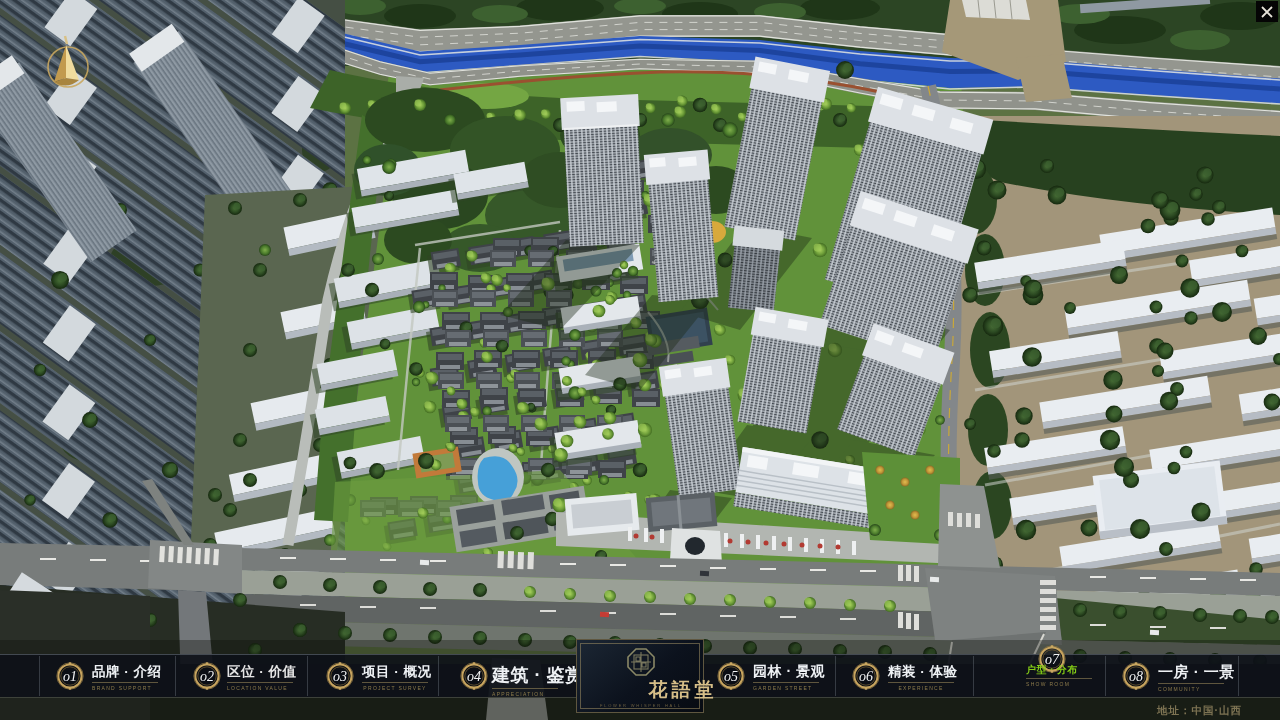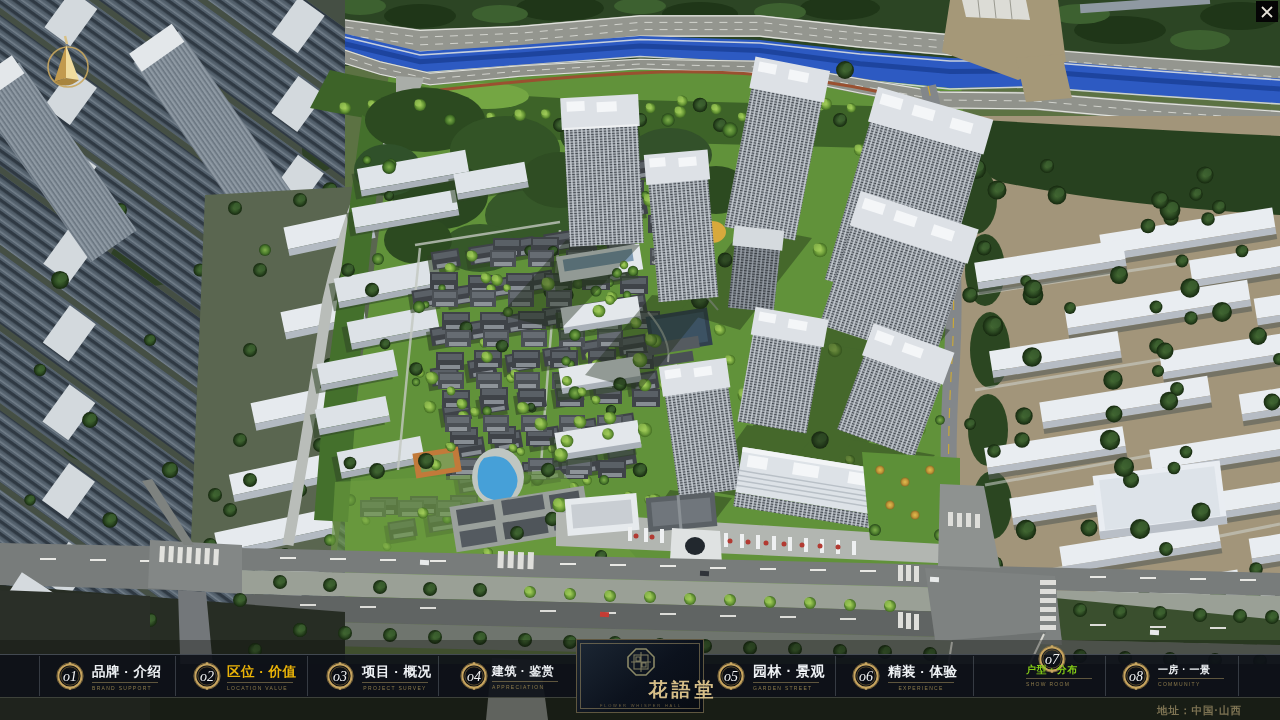--- a/index.html
+++ b/index.html
@@ -1927,21 +1927,21 @@
 <svg width="28" height="28" viewBox="0 0 28 28">
 <circle cx="14" cy="14" r="13.2" fill="none" stroke="#8a7240" stroke-width="0.8"></circle>
         <circle cx="14" cy="14" r="11.6" fill="rgba(10,14,20,0.65)" stroke="#c7a45e" stroke-width="2"></circle>
 <circle cx="14" cy="14" r="9.2" fill="none" stroke="#6d5a34" stroke-width="0.8"></circle>
 <circle cx="14" cy="1.6" r="1.4" fill="#caa862"></circle>
 <circle cx="14" cy="26.4" r="1.4" fill="#caa862"></circle>
 <text x="14" y="19" text-anchor="middle" font-family="'Liberation Serif',serif" font-style="italic" font-size="14" fill="#f2f3f4">o2</text>
 </svg>
 </div>
 <div style="position:absolute;left:227px;top:663px;width:66px;text-align:left;">
-<div style="font-size:13.5px;font-weight:bold;color:#eab308;white-space:nowrap;letter-spacing:0.5px;font-family:'Liberation Sans',sans-serif;">区位 · 价值</div>
+<div style="font-size:13.5px;font-weight:bold;color:#e5e5e5;white-space:nowrap;letter-spacing:0.5px;font-family:'Liberation Sans',sans-serif;">区位 · 价值</div>
 <div style="margin-top:1px;border-top:1px solid rgba(150,134,88,0.6);padding-top:1.5px;font-size:5px;color:#8e7c4c;letter-spacing:1.3px;white-space:nowrap;">LOCATION VALUE</div>
 </div>
 
 <div style="position:absolute;left:326px;top:662px;width:28px;height:28px;">
 <svg width="28" height="28" viewBox="0 0 28 28">
 <circle cx="14" cy="14" r="13.2" fill="none" stroke="#8a7240" stroke-width="0.8"></circle>
         <circle cx="14" cy="14" r="11.6" fill="rgba(10,14,20,0.65)" stroke="#c7a45e" stroke-width="2"></circle>
 <circle cx="14" cy="14" r="9.2" fill="none" stroke="#6d5a34" stroke-width="0.8"></circle>
 <circle cx="14" cy="1.6" r="1.4" fill="#caa862"></circle>
 <circle cx="14" cy="26.4" r="1.4" fill="#caa862"></circle>
@@ -1957,21 +1957,21 @@
 <svg width="28" height="28" viewBox="0 0 28 28">
 <circle cx="14" cy="14" r="13.2" fill="none" stroke="#8a7240" stroke-width="0.8"></circle>
         <circle cx="14" cy="14" r="11.6" fill="rgba(10,14,20,0.65)" stroke="#c7a45e" stroke-width="2"></circle>
 <circle cx="14" cy="14" r="9.2" fill="none" stroke="#6d5a34" stroke-width="0.8"></circle>
 <circle cx="14" cy="1.6" r="1.4" fill="#caa862"></circle>
 <circle cx="14" cy="26.4" r="1.4" fill="#caa862"></circle>
 <text x="14" y="19" text-anchor="middle" font-family="'Liberation Serif',serif" font-style="italic" font-size="14" fill="#f2f3f4">o4</text>
 </svg>
 </div>
 <div style="position:absolute;left:492px;top:663px;width:66px;text-align:left;">
-<div style="font-size:12px;font-weight:bold;color:#eef1f4;white-space:nowrap;letter-spacing:0.5px;font-family:'Liberation Sans',sans-serif;">建筑 · 鉴赏</div>
+<div style="font-size:18px;font-weight:bold;color:#eef1f4;white-space:nowrap;letter-spacing:0.5px;font-family:'Liberation Sans',sans-serif;">建筑 · 鉴赏</div>
 <div style="margin-top:1px;border-top:1px solid rgba(150,134,88,0.6);padding-top:1.5px;font-size:5px;color:#8e7c4c;letter-spacing:1.3px;white-space:nowrap;">APPRECIATION</div>
 </div>
 
 <div style="position:absolute;left:717px;top:662px;width:28px;height:28px;">
 <svg width="28" height="28" viewBox="0 0 28 28">
 <circle cx="14" cy="14" r="13.2" fill="none" stroke="#8a7240" stroke-width="0.8"></circle>
         <circle cx="14" cy="14" r="11.6" fill="rgba(10,14,20,0.65)" stroke="#c7a45e" stroke-width="2"></circle>
 <circle cx="14" cy="14" r="9.2" fill="none" stroke="#6d5a34" stroke-width="0.8"></circle>
 <circle cx="14" cy="1.6" r="1.4" fill="#caa862"></circle>
 <circle cx="14" cy="26.4" r="1.4" fill="#caa862"></circle>
@@ -2017,21 +2017,21 @@
 <svg width="28" height="28" viewBox="0 0 28 28">
 <circle cx="14" cy="14" r="13.2" fill="none" stroke="#8a7240" stroke-width="0.8"></circle>
         <circle cx="14" cy="14" r="11.6" fill="rgba(10,14,20,0.65)" stroke="#c7a45e" stroke-width="2"></circle>
 <circle cx="14" cy="14" r="9.2" fill="none" stroke="#6d5a34" stroke-width="0.8"></circle>
 <circle cx="14" cy="1.6" r="1.4" fill="#caa862"></circle>
 <circle cx="14" cy="26.4" r="1.4" fill="#caa862"></circle>
 <text x="14" y="19" text-anchor="middle" font-family="'Liberation Serif',serif" font-style="italic" font-size="14" fill="#f2f3f4">o8</text>
 </svg>
 </div>
 <div style="position:absolute;left:1158px;top:663px;width:66px;text-align:left;">
-<div style="font-size:10px;font-weight:bold;color:#eef1f4;white-space:nowrap;letter-spacing:0.5px;font-family:'Liberation Sans',sans-serif;">一房 · 一景</div>
+<div style="font-size:15px;font-weight:bold;color:#eef1f4;white-space:nowrap;letter-spacing:0.5px;font-family:'Liberation Sans',sans-serif;">一房 · 一景</div>
 <div style="margin-top:1px;border-top:1px solid rgba(150,134,88,0.6);padding-top:1.5px;font-size:5px;color:#8e7c4c;letter-spacing:1.3px;white-space:nowrap;">COMMUNITY</div>
 </div>
 
 <div style="position:absolute;left:576px;top:639px;width:128px;height:74px;background:linear-gradient(140deg,#1c2734 0%,#0c121d 55%,#070b12 100%);border:1px solid #5f5740;box-sizing:border-box;">
 <div style="position:absolute;left:3px;top:3px;right:3px;bottom:3px;border:1px solid rgba(160,144,100,0.55);"></div>
 
 <svg style="position:absolute;left:50px;top:8px;" width="28" height="28" viewBox="0 0 28 28">
 <polygon points="9,1 19,1 27,9 27,19 19,27 9,27 1,19 1,9" fill="none" stroke="#8a8866" stroke-width="1.6"></polygon>
 <g stroke="#7a785e" stroke-width="1.1" fill="none">
 <rect x="7" y="7" width="14" height="14"></rect>

